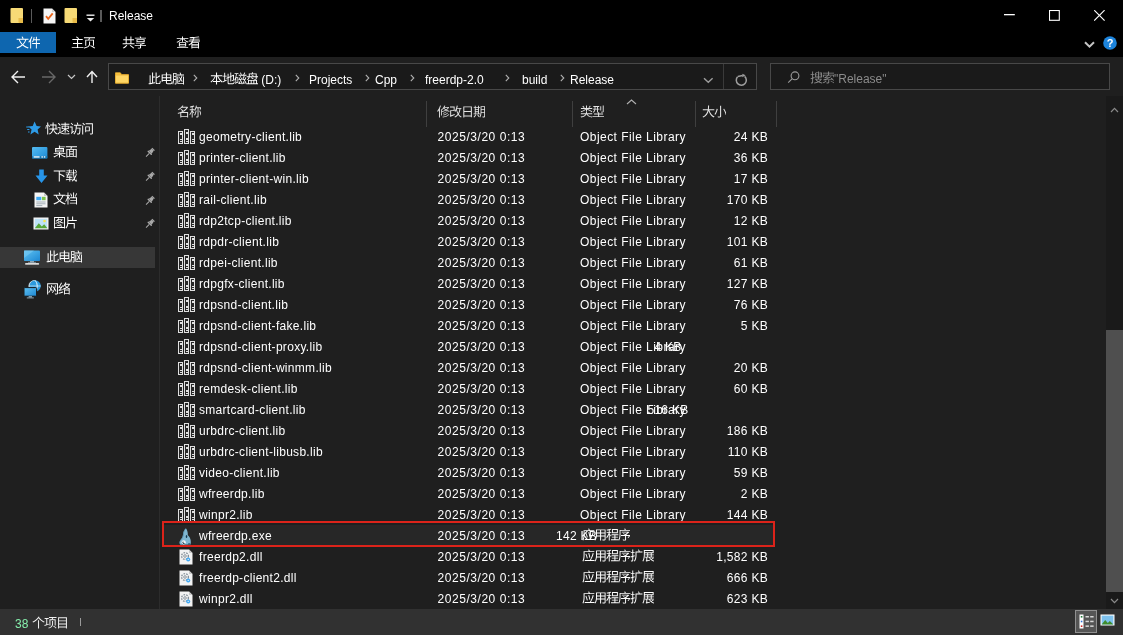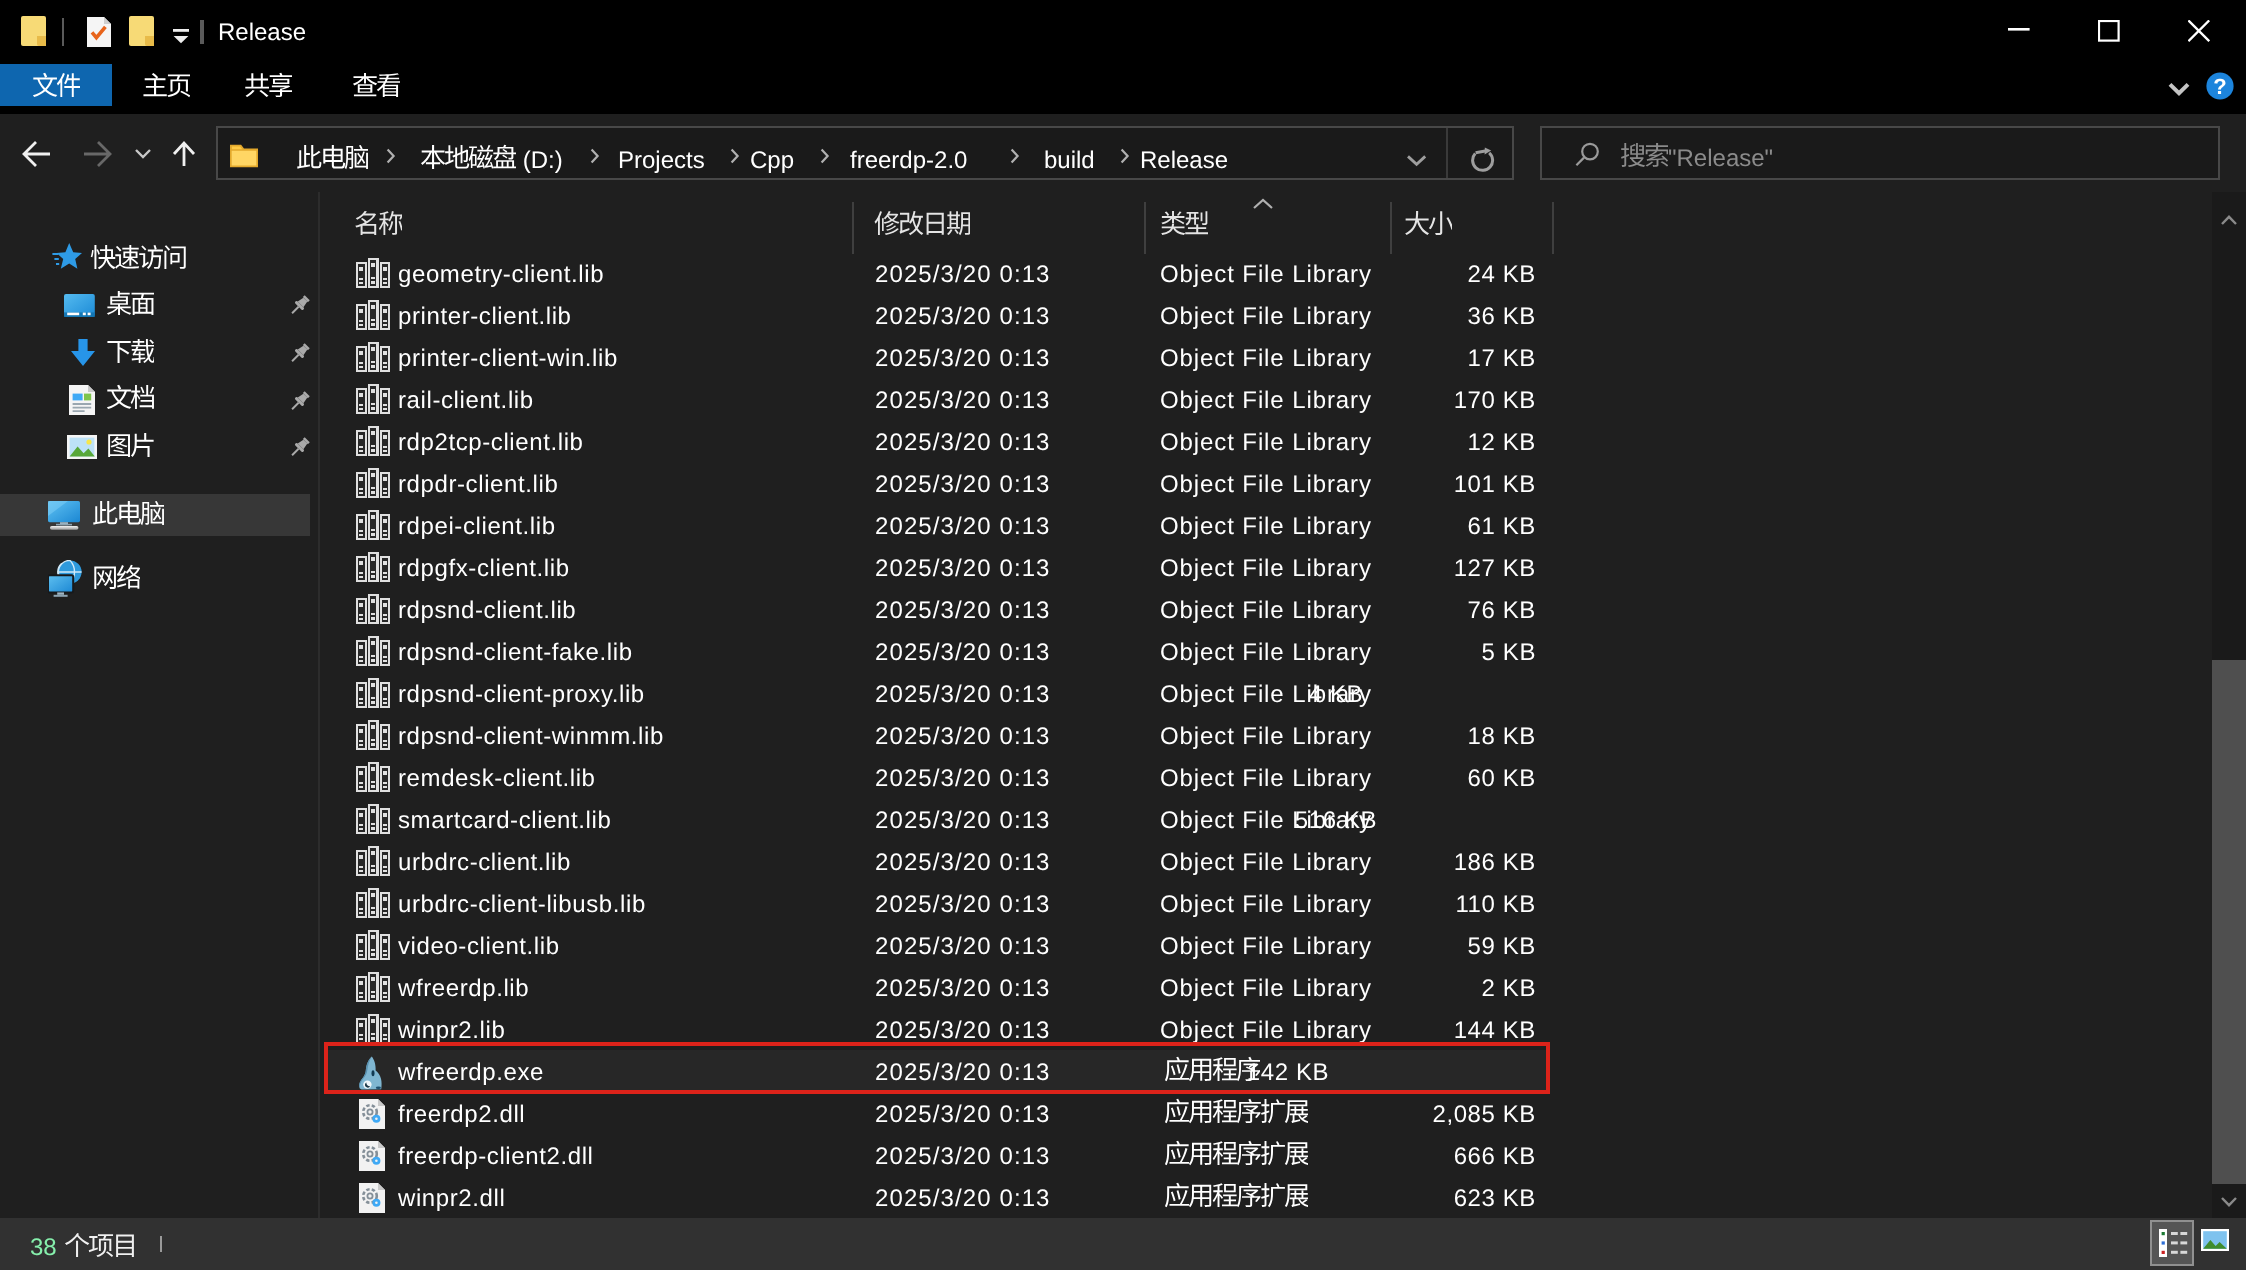--- a/index.html
+++ b/index.html
@@ -699,21 +699,21 @@
         <rect x="7.6" y="9.4" width="2" height="1.2"></rect>
         <rect x="13.5" y="9.8" width="2" height="1.2"></rect>
 <rect x="1.7" y="11.9" width="2" height="1.2"></rect>
         <rect x="7.6" y="11.7" width="2" height="1.2"></rect>
         <rect x="13.5" y="11.9" width="2" height="1.2"></rect>
 </g>
     </svg>
     <div class="row-text" style="left:39px;top:265px;letter-spacing:0.3px">rdpsnd-client-winmm.lib</div>
     <div class="row-text" style="left:277.5px;top:265px;letter-spacing:0.55px">2025/3/20 0:13</div>
     <div class="row-text" style="left:420px;top:265px;letter-spacing:0.45px">Object File Library</div>
-    <div class="row-text" style="left:408px;top:265px;width:200px;text-align:right;letter-spacing:0.3px">18 KB</div>
+    <div class="row-text" style="left:408px;top:265px;width:200px;text-align:right;letter-spacing:0.3px">20 KB</div>
     <svg class="abs" style="left:18px;top:285px" width="17" height="15" viewBox="0 0 17 15" shape-rendering="crispEdges">
 <g fill="#e0e0e0">
 <rect x="0" y="2" width="5.4" height="13"></rect>
 <rect x="5.9" y="0" width="5.4" height="15"></rect>
 <rect x="11.8" y="2" width="5.4" height="13"></rect>
 </g>
 <g fill="#272727">
 <rect x="1.1" y="3.1" width="3.2" height="10.8"></rect>
 <rect x="7" y="1.1" width="3.2" height="12.8"></rect>
 <rect x="12.9" y="3.1" width="3.2" height="10.8"></rect>
@@ -908,42 +908,42 @@
     <div class="row-text" style="left:39px;top:433px;letter-spacing:0.3px">wfreerdp.exe</div>
     <div class="row-text" style="left:277.5px;top:433px;letter-spacing:0.55px">2025/3/20 0:13</div>
     <div class="row-text" style="left:422px;top:431.4px"><svg width="48" height="16.0" style="">
         <g fill="#fff" transform="matrix(0.013080000000000001,0,0,-0.013080000000000001,0,12.48)">
           <use href="#u5e94"></use>
           <use href="#u7528" x="917.4"></use>
           <use href="#u7a0b" x="1834.9"></use>
           <use href="#u5e8f" x="2752.3"></use>
         </g>
       </svg></div>
-    <div class="row-text" style="left:384px;top:433px;width:200px;text-align:center;letter-spacing:0.3px">142 KB</div>
+    <div class="row-text" style="left:396px;top:433px;width:200px;text-align:left;letter-spacing:0.3px">142 KB</div>
     <svg class="abs" style="left:19px;top:453px" width="14" height="16" viewBox="0 0 14 16">
 <path d="M0.5 0.5 h9.5 l3.5 3.5 v11.5 h-13 z" fill="#f2f2f2"></path>
 <path d="M10 0.5 l3.5 3.5 H10 z" fill="#c9c9c9"></path>
 <circle cx="6" cy="7" r="3.4" fill="none" stroke="#848f98" stroke-width="1.3" stroke-dasharray="1.7 1.1"></circle>
 <circle cx="6" cy="7" r="1.3" fill="none" stroke="#848f98" stroke-width="0.9"></circle>
 <circle cx="9.2" cy="10.4" r="2" fill="#3fa9f5"></circle>
 <circle cx="9.2" cy="10.4" r="0.65" fill="#f2f2f2"></circle>
 </svg>
     <div class="row-text" style="left:39px;top:454px;letter-spacing:0.3px">freerdp2.dll</div>
     <div class="row-text" style="left:277.5px;top:454px;letter-spacing:0.55px">2025/3/20 0:13</div>
     <div class="row-text" style="left:422px;top:452.4px"><svg width="72" height="16.0" style="">
         <g fill="#fff" transform="matrix(0.013080000000000001,0,0,-0.013080000000000001,0,12.48)">
           <use href="#u5e94"></use>
           <use href="#u7528" x="917.4"></use>
           <use href="#u7a0b" x="1834.9"></use>
           <use href="#u5e8f" x="2752.3"></use>
           <use href="#u6269" x="3669.7"></use>
           <use href="#u5c55" x="4587.2"></use>
         </g>
       </svg></div>
-    <div class="row-text" style="left:408px;top:454px;width:200px;text-align:right;letter-spacing:0.3px">2,085 KB</div>
+    <div class="row-text" style="left:408px;top:454px;width:200px;text-align:right;letter-spacing:0.3px">1,582 KB</div>
     <svg class="abs" style="left:19px;top:474px" width="14" height="16" viewBox="0 0 14 16">
 <path d="M0.5 0.5 h9.5 l3.5 3.5 v11.5 h-13 z" fill="#f2f2f2"></path>
 <path d="M10 0.5 l3.5 3.5 H10 z" fill="#c9c9c9"></path>
 <circle cx="6" cy="7" r="3.4" fill="none" stroke="#848f98" stroke-width="1.3" stroke-dasharray="1.7 1.1"></circle>
 <circle cx="6" cy="7" r="1.3" fill="none" stroke="#848f98" stroke-width="0.9"></circle>
 <circle cx="9.2" cy="10.4" r="2" fill="#3fa9f5"></circle>
 <circle cx="9.2" cy="10.4" r="0.65" fill="#f2f2f2"></circle>
 </svg>
     <div class="row-text" style="left:39px;top:475px;letter-spacing:0.3px">freerdp-client2.dll</div>
     <div class="row-text" style="left:277.5px;top:475px;letter-spacing:0.55px">2025/3/20 0:13</div>

